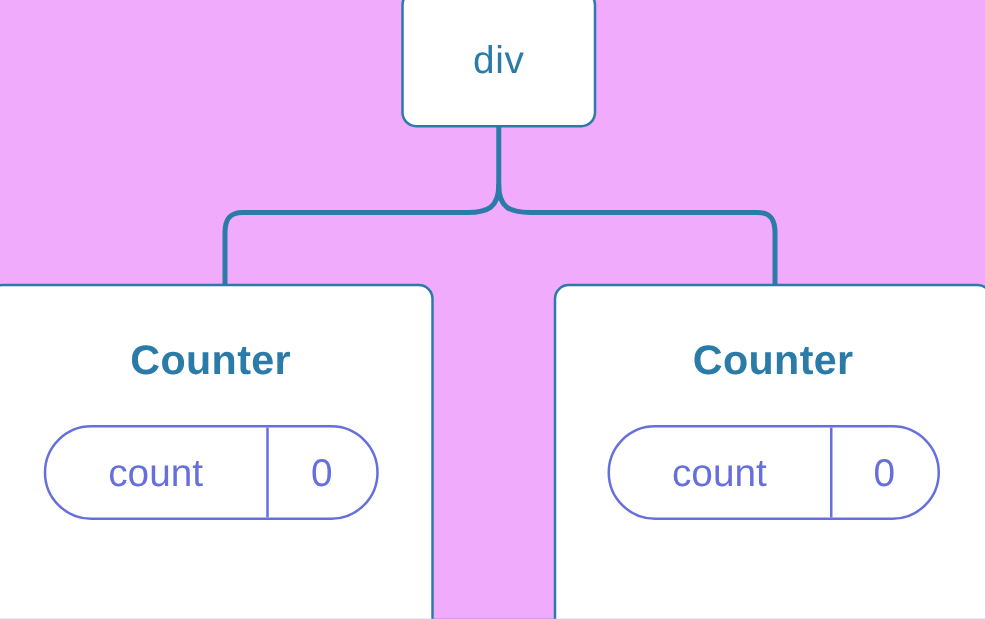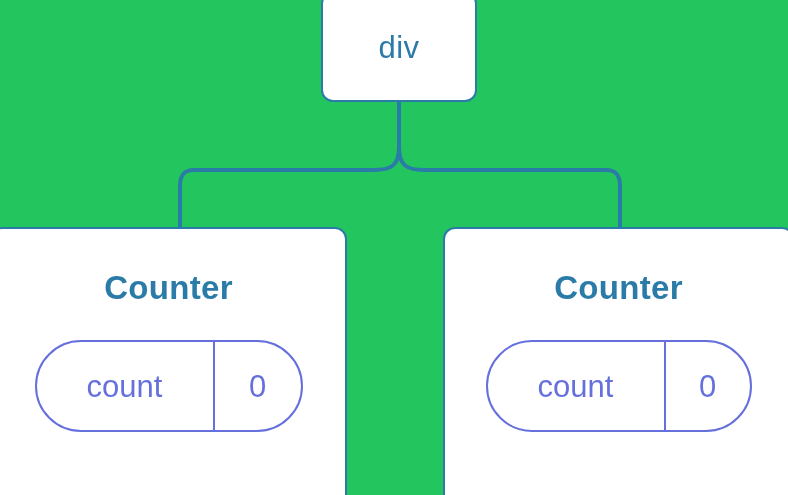--- a/index.html
+++ b/index.html
@@ -10,21 +10,21 @@
     width: 788px;
     height: 495px;
     overflow: hidden;
     font-family: "Liberation Sans", sans-serif;
     background: #4a6670;
   }
   #stage {
     position: relative;
     width: 788px;
     height: 495px;
-    background: #22c55e;
+    background: #f0abfc;
     overflow: hidden;
   }
 
   
   #connectors {
     position: absolute;
     left: 0;
     top: 0;
     width: 788px;
     height: 495px;
@@ -79,21 +79,21 @@
     color: #2b7ba8;
     font-size: 33px;
     line-height: 1;
     letter-spacing: 0.3px;
     font-weight: bold;
   }
 
   
   .state-pill {
     margin-top: 36px;
-    height: 92px;
+    height: 76px;
     border: 2px solid #6670dd;
     border-radius: 50px;
     box-sizing: border-box;
     display: flex;
     align-items: stretch;
     background: transparent;
   }
   #node-counter-left .state-pill { width: 268px; }
   #node-counter-right .state-pill { width: 266px; }
 

